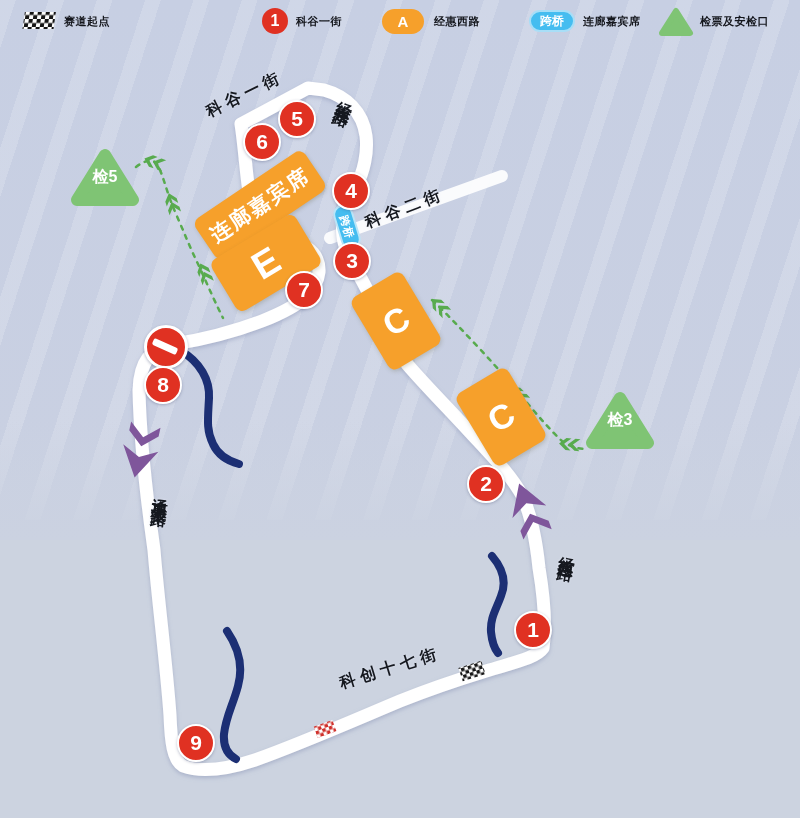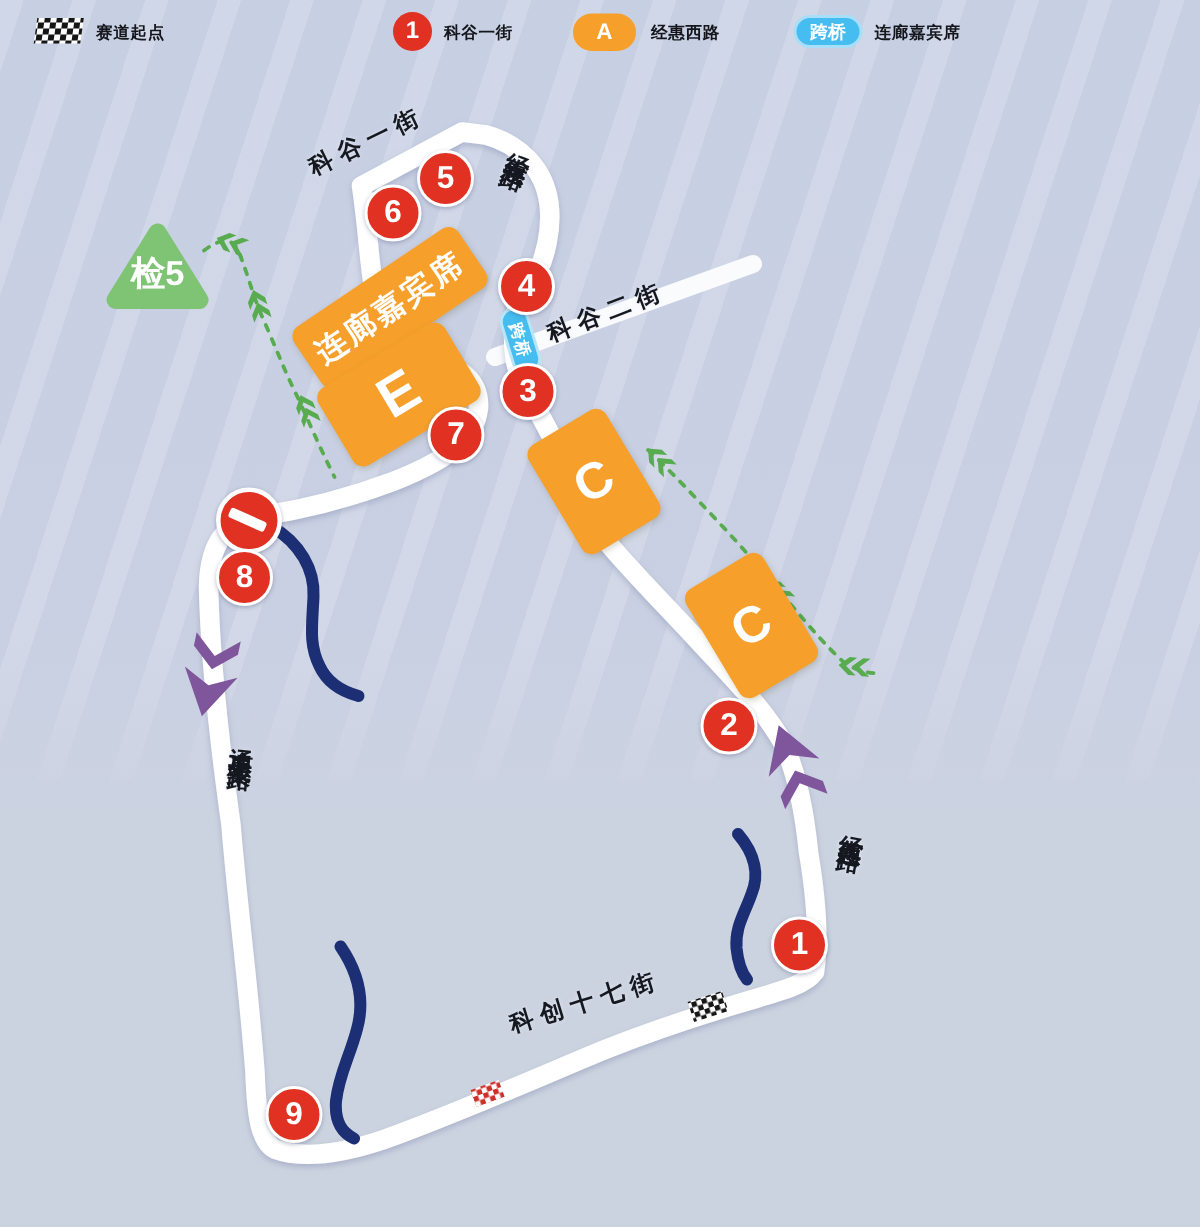--- a/index.html
+++ b/index.html
@@ -36,21 +36,21 @@
   .stand-e{width:98px;height:60px;font-size:38px;transform:rotate(-31deg);}
   .stand-c{width:60px;height:84px;font-size:34px;transform:rotate(-31deg);}
 
   .street{position:absolute;color:#15181f;font-weight:bold;white-space:nowrap;
           text-shadow:0 0 3px rgba(230,235,248,.8);}
   .street.h{font-size:16px;letter-spacing:5px;}
   .street.v{font-size:16px;letter-spacing:3px;writing-mode:vertical-rl;text-orientation:upright;}
 
   .checkpoint{position:absolute;}
   .cp-label{position:absolute;left:0;top:22px;width:100%;text-align:center;color:#fff;
-            font-weight:bold;font-size:23px;}
+            font-weight:bold;font-size:16px;}
   .lg-tri-wrap{position:relative;width:36px;height:32px;}
 
   .map-bridge{position:absolute;width:46px;height:20px;border-radius:10px;background:#45bdf0;
       border:2px solid #b9e5f8;box-sizing:border-box;color:#fff;font-weight:bold;font-size:11px;
       display:flex;align-items:center;justify-content:center;transform:rotate(73deg);letter-spacing:1px;}
 
   .noentry{position:absolute;width:38px;height:38px;border-radius:50%;background:#e03122;
       border:3px solid #fff;box-shadow:0 1px 3px rgba(60,70,110,.4);}
   .noentry-bar{position:absolute;left:5px;top:15px;width:26px;height:7px;background:#fff;
       border-radius:2px;transform:rotate(24deg);}
@@ -176,31 +176,45 @@
   <div class="lg-item" style="left:382px">
     <span class="lg-stand">A</span>
     <span class="lg-label" style="margin-left:10px">经惠西路</span>
   </div>
 
   <div class="lg-item" style="left:529px">
     <span class="lg-bridge">跨桥</span>
     <span class="lg-label" style="margin-left:8px">连廊嘉宾席</span>
   </div>
 
+  <div class="lg-item" style="left:658px">
+    <span class="lg-tri-wrap">
+      <svg width="36" height="32">
+          <polygon points="18,6 32,28 4,28" fill="#7fc474" stroke="#7fc474" stroke-width="6" stroke-linejoin="round"></polygon>
+        </svg>
+    </span>
+    <span class="lg-label" style="margin-left:6px">检票及安检口</span>
+  </div>
 
   <div class="stand stand-gallery" style="left:194px;top:181px">连廊嘉宾席</div>
   <div class="stand stand-e" style="left:217px;top:233px">E</div>
   <div class="stand stand-c" style="left:366px;top:279px">C</div>
   <div class="stand stand-c" style="left:471px;top:375px">C</div>
 
   <div class="checkpoint" style="left:69px;top:145px;width:72px;height:64px">
     <svg width="72" height="64">
       <polygon points="36,10 64,55 8,55" fill="#7fc474" stroke="#7fc474" stroke-width="12" stroke-linejoin="round"></polygon>
     </svg>
     <div class="cp-label">检5</div>
+  </div>
+  <div class="checkpoint" style="left:584px;top:388px;width:72px;height:64px">
+    <svg width="72" height="64">
+      <polygon points="36,10 64,55 8,55" fill="#7fc474" stroke="#7fc474" stroke-width="12" stroke-linejoin="round"></polygon>
+    </svg>
+    <div class="cp-label">检3</div>
   </div>
 
   <div class="street h" style="left:203px;top:84px;transform:rotate(-26deg)">科谷一街</div>
   <div class="street v" style="left:338px;top:90px;transform:rotate(20deg)">经惠东路</div>
   <div class="street h" style="left:363px;top:198px;transform:rotate(-21deg)">科谷二街</div>
   <div class="street v" style="left:150px;top:486px;transform:rotate(6deg)">通惠干渠路</div>
   <div class="street v" style="left:558px;top:544px;transform:rotate(10deg)">经惠西路</div>
   <div class="street h" style="left:338px;top:658px;transform:rotate(-17deg)">科创十七街</div>
 
   <div class="map-bridge" style="left:324px;top:217px">跨桥</div>

